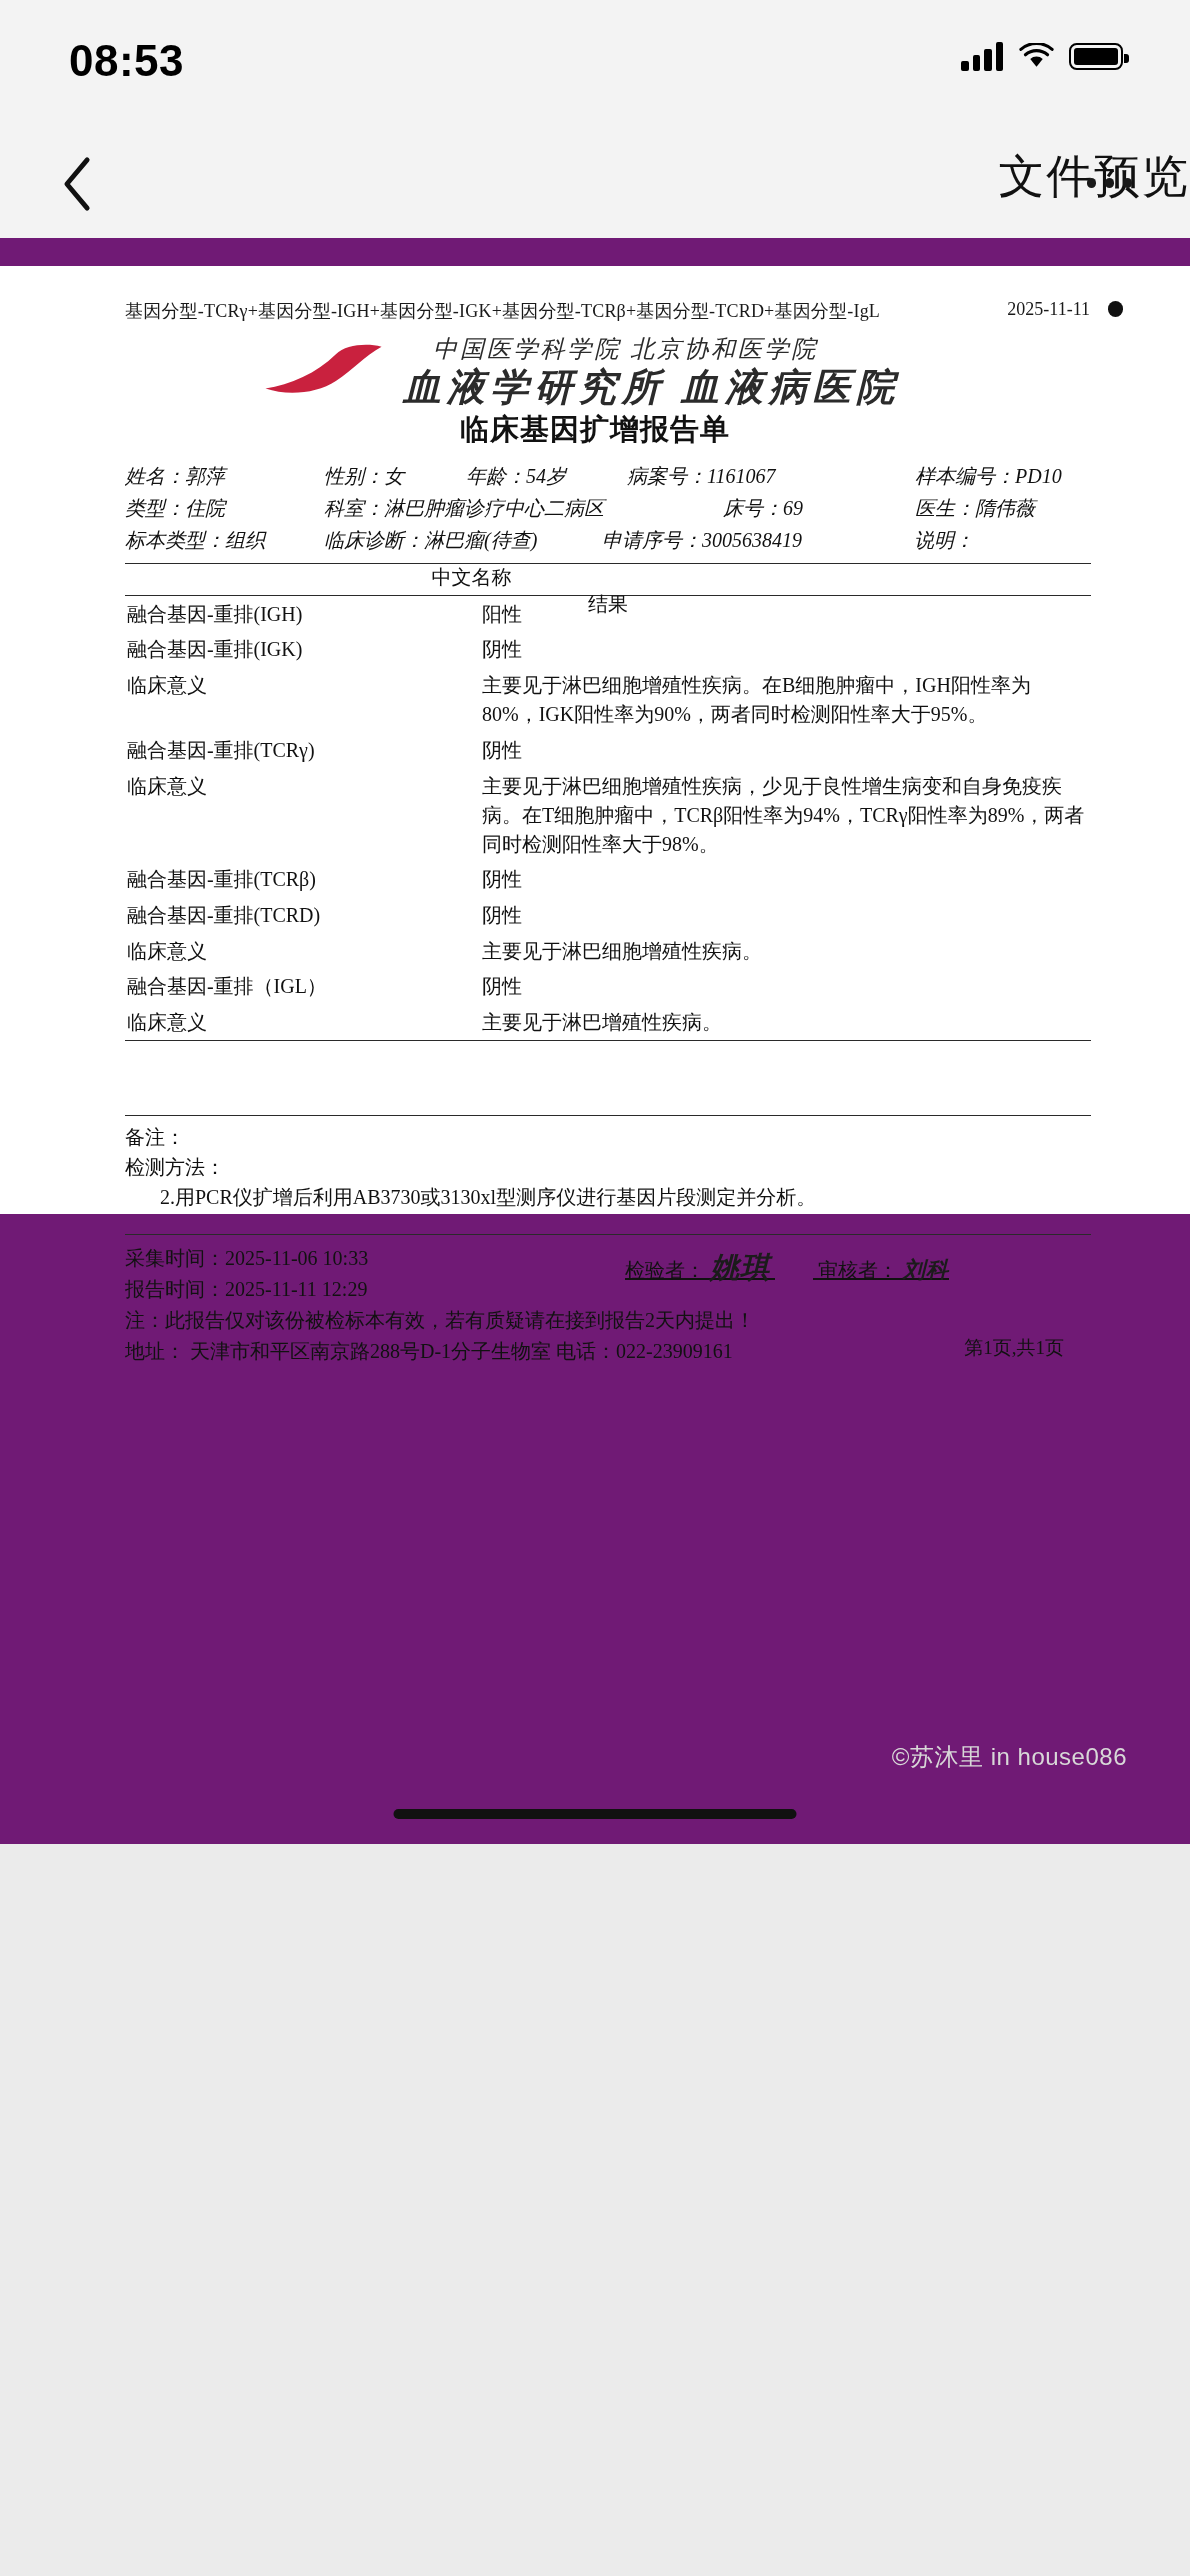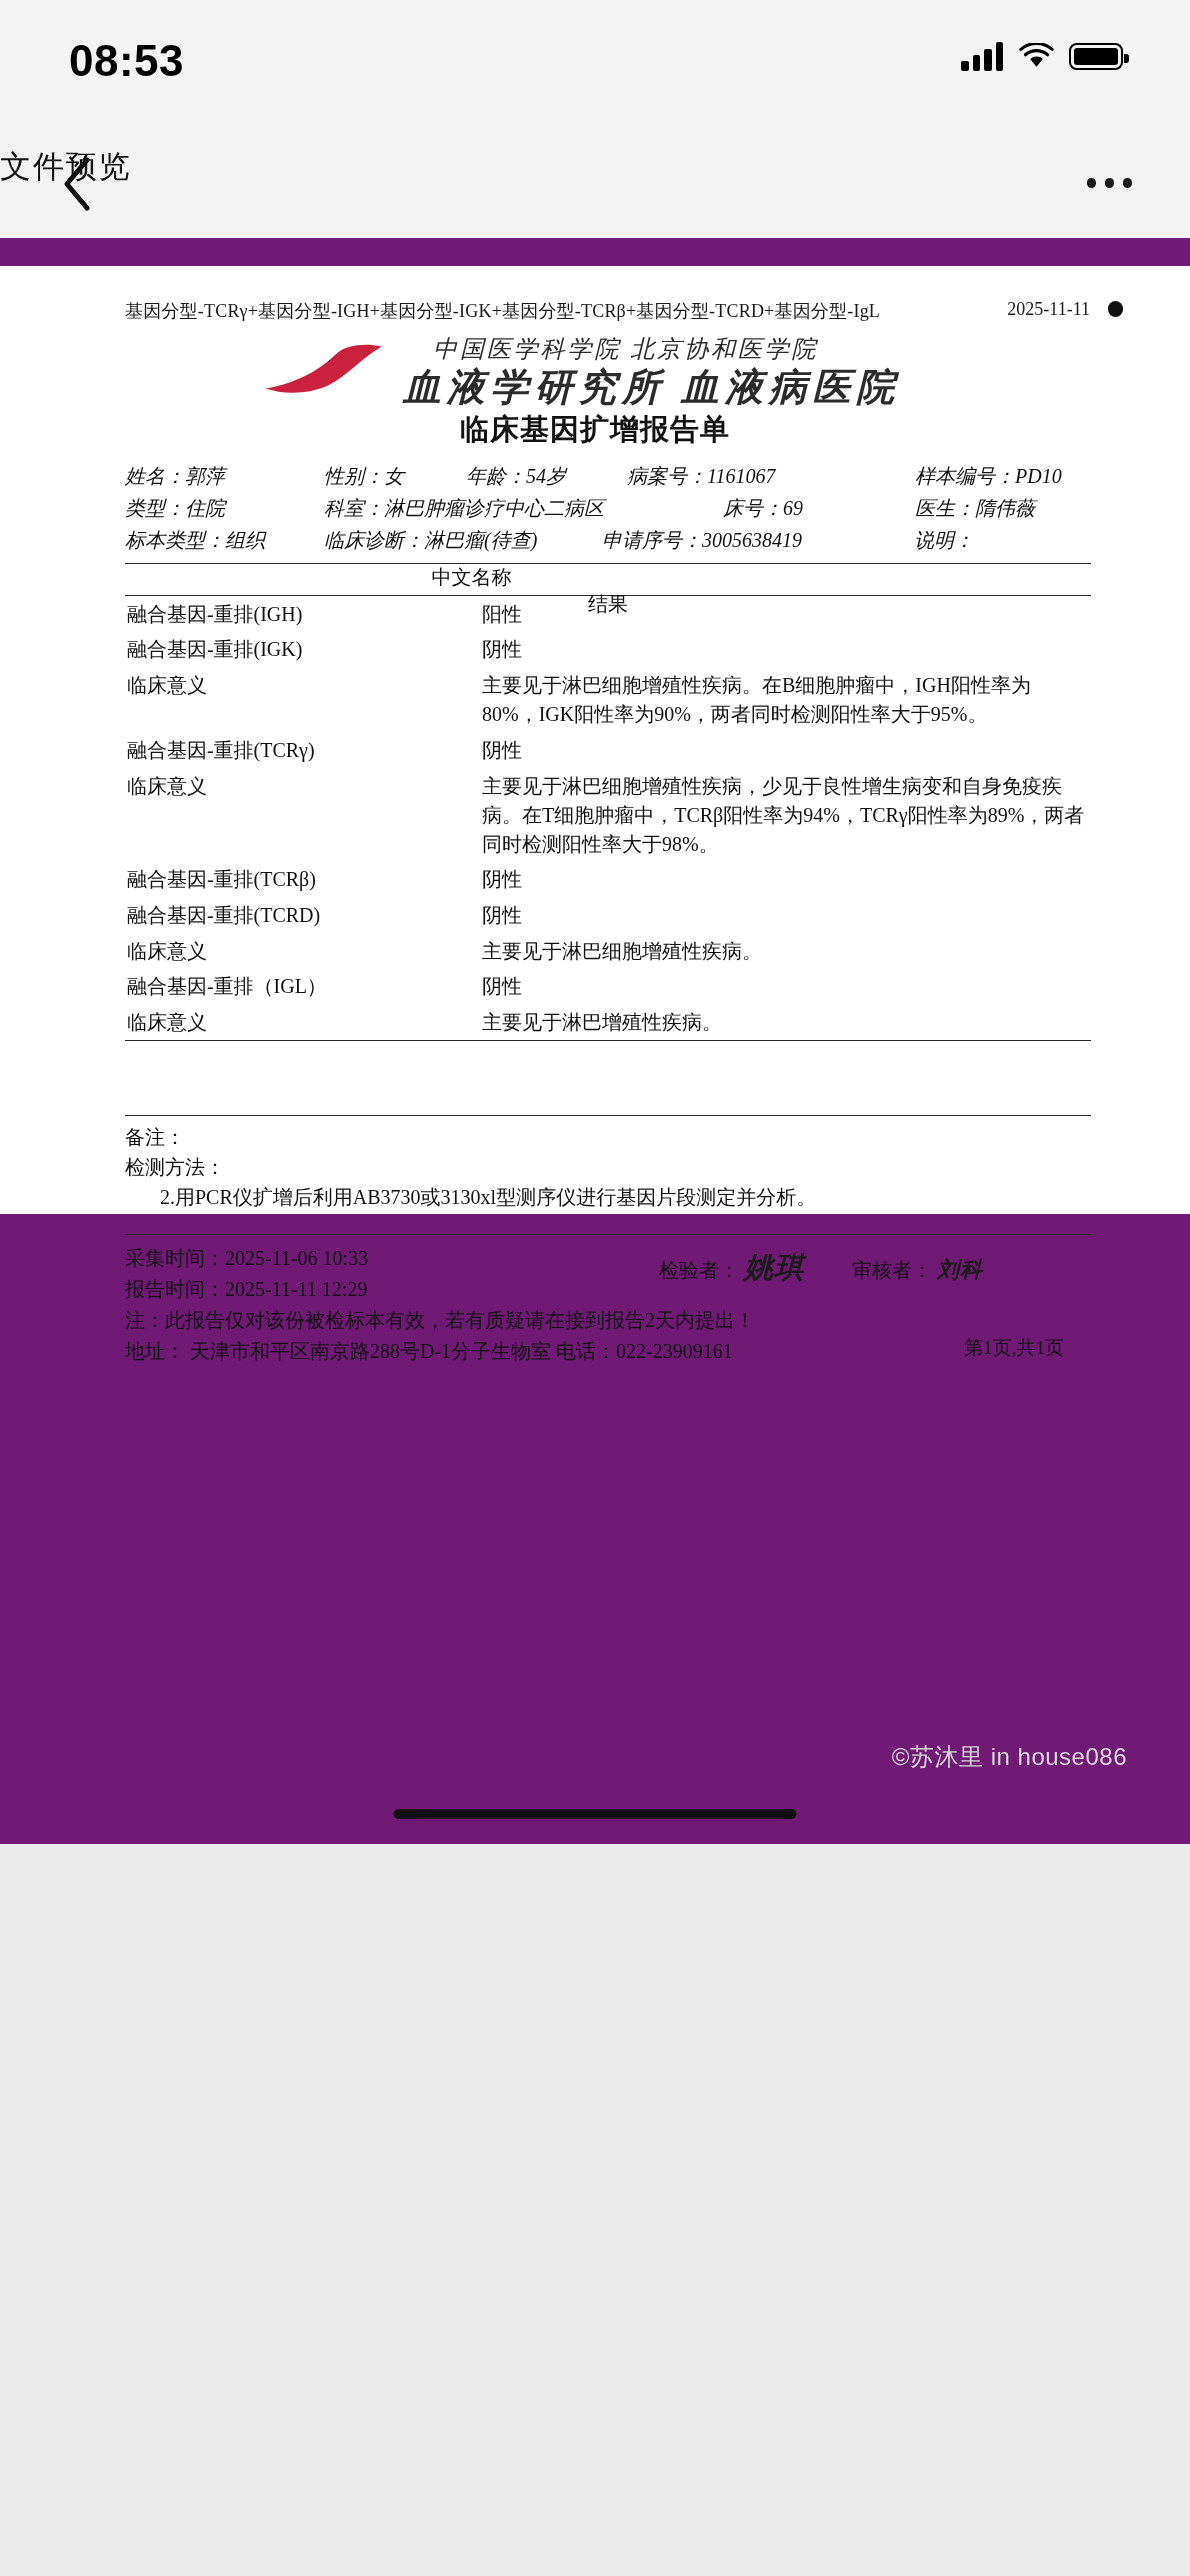--- a/index.html
+++ b/index.html
@@ -78,22 +78,22 @@
     position: absolute;
     left: 44px; top: 27px;
     width: 67px; height: 67px;
     display: flex; align-items: center; justify-content: center;
     cursor: pointer;
   }
   .nav-back svg { display:block; }
   .nav-title {
     position: absolute;
     left: 0; right: 0; top: 23px;
-    text-align: left;
-    font-size: 31px;
+    text-align: right;
+    font-size: 46px;
     color: #111;
     letter-spacing: 1.9px;
   }
   .nav-more {
     position: absolute;
     right: 46px; top: 31px;
     width: 69px; height: 58px;
     display: flex; align-items: center; justify-content: center;
     gap: 8.6px;
     cursor: pointer;
@@ -268,24 +268,25 @@
     padding-top: 7.7px;
   }
   .sign-left {
     font-family: "Liberation Serif", serif;
     font-size: 20px;
     color: #111;
     line-height: 1.55;
   }
   .sign-right {
     position: absolute;
-    left: 534px; top: 13.4px;
-    font-family: "Liberation Serif", serif;
-    font-size: 20px;
-    color: #111;
+    left: 500px; top: 13.4px;
+    font-family: "Liberation Serif", serif;
+    font-size: 20px;
+    color: #111;
+    text-decoration: underline;
   }
   .sig-name {
     font-family: "Liberation Serif", serif;
     font-style: italic;
     font-weight: 700;
     font-size: 29px;
     color: #1b1b1b;
     letter-spacing: 1px;
   }
   .sig-name.small { font-size: 22px; }

